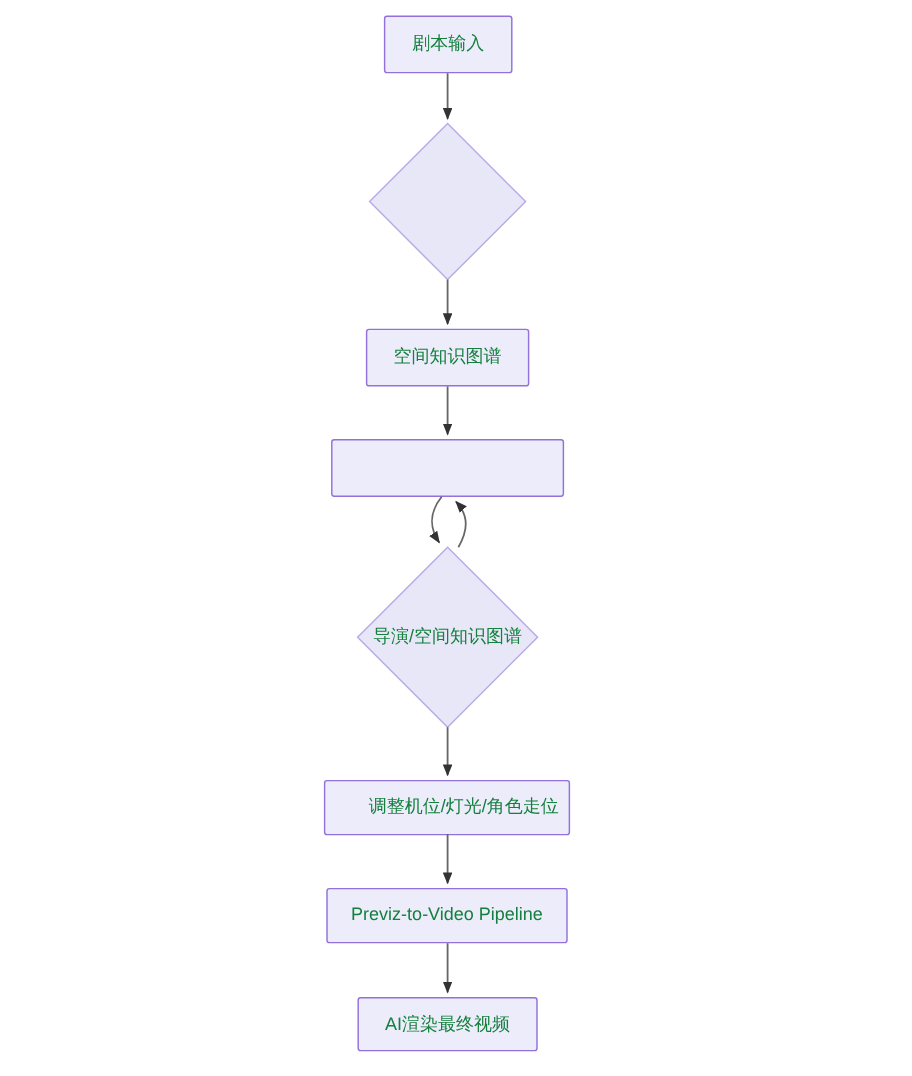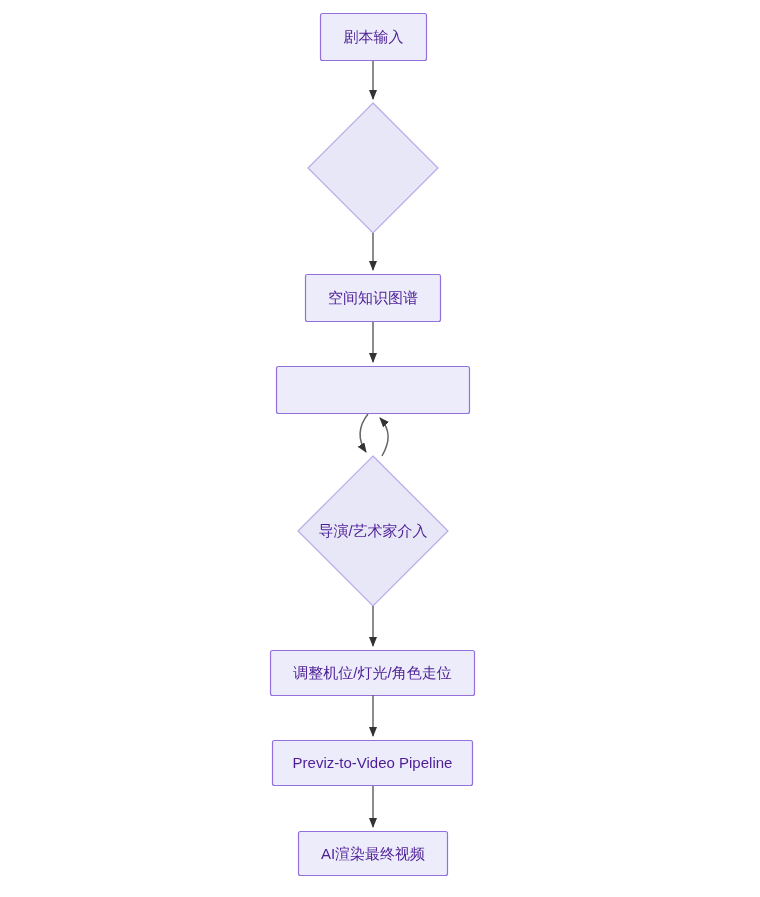--- a/index.html
+++ b/index.html
@@ -26,21 +26,21 @@
     left: 0;
     width: 760px;
     height: 897px;
   }
   .node-label {
     position: absolute;
     display: flex;
     align-items: center;
     justify-content: center;
     text-align: center;
-    color: #4c1d95;
+    color: #15803d;
     font-size: 15px;
     line-height: 1.2;
     white-space: nowrap;
     pointer-events: none;
     font-family: "Liberation Sans", "DejaVu Sans", sans-serif;
   }
 </style>
 </head>
 <body>
 
@@ -85,21 +85,21 @@
 
     <line x1="373" y1="786" x2="373" y2="827" stroke="#666666" stroke-width="1.5" marker-end="url(#arrowhead)"></line>
   </svg>
 
   <div class="node-label" style="left:320px; top:13px; width:107px; height:48px;">剧本输入</div>
 
 
   <div class="node-label" style="left:305px; top:274px; width:136px; height:48px;">空间知识图谱</div>
 
 
-  <div class="node-label" style="left:298px; top:511px; width:150px; height:40px;">导演/艺术家介入</div>
+  <div class="node-label" style="left:298px; top:511px; width:150px; height:40px;">导演/空间知识图谱</div>
 
-  <div class="node-label" style="left:270px; top:650px; width:205px; height:46px;">调整机位/灯光/角色走位</div>
+  <div class="node-label" style="left:270px; top:650px; width:205px; height:46px;padding-left:14px;">调整机位/灯光/角色走位</div>
 
   <div class="node-label" style="left:272px; top:740px; width:201px; height:46px;">Previz-to-Video Pipeline</div>
 
   <div class="node-label" style="left:298px; top:831px; width:150px; height:45px;">AI渲染最终视频</div>
 
 </div>
 
 </body></html>

